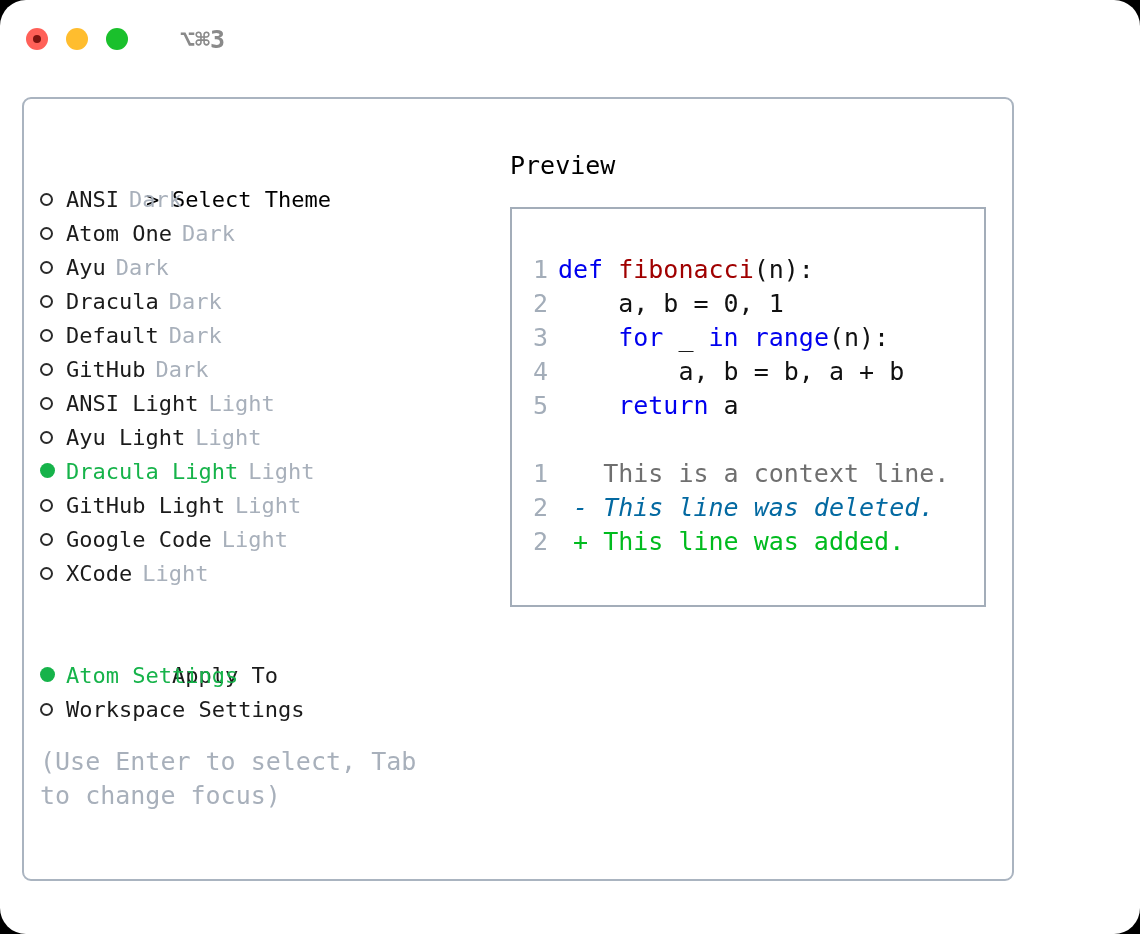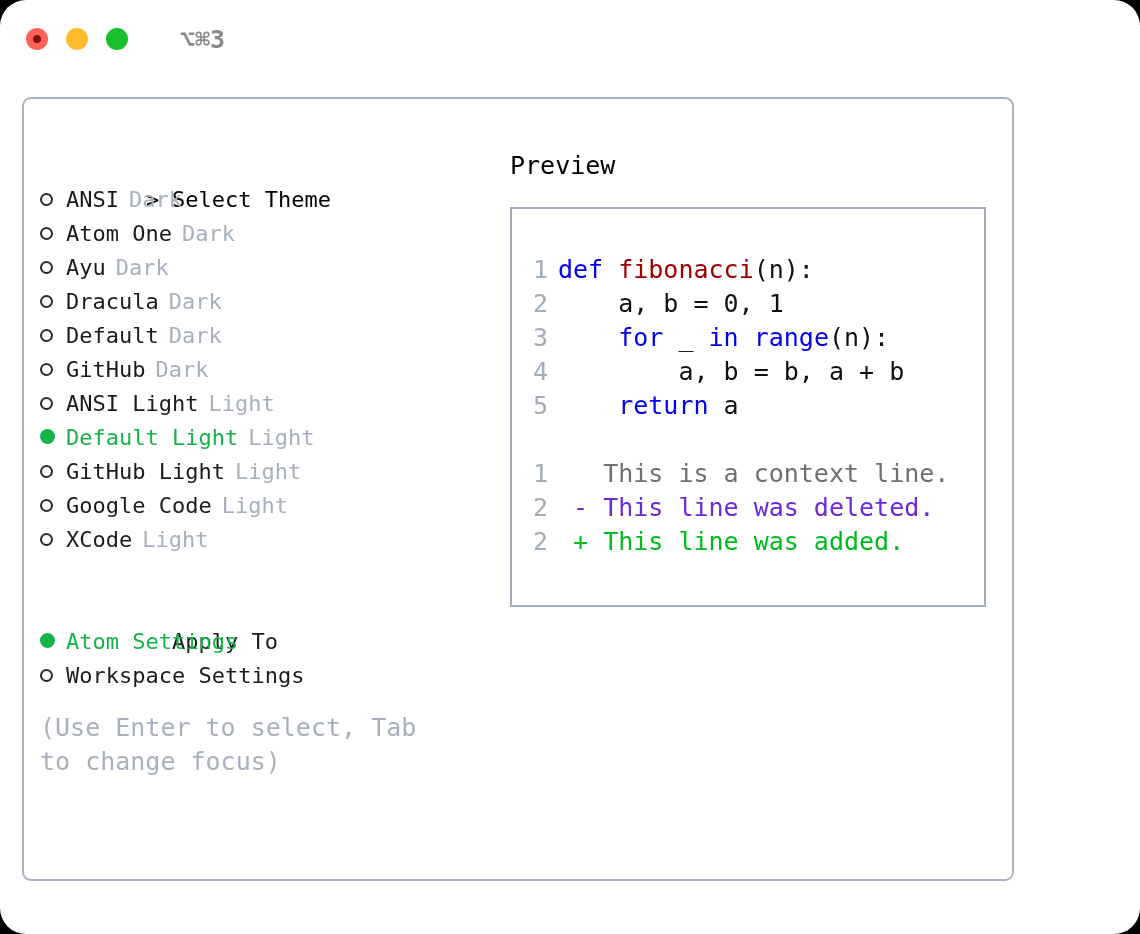--- a/index.html
+++ b/index.html
@@ -173,21 +173,21 @@
     color: #a3adb9;
     flex: 0 0 auto;
     padding-right: 10px;
     box-sizing: border-box;
   }
   .code-text { white-space: pre; }
   .kw   { color: #0000ee; margin-top: 13px; }
   .fn   { color: #a00000; }
   .pl   { color: #111111; }
   .ctx  { color: #6f6f6f; }
-  .del  { color: #6d28d9; }
+  .del  { color: #0369a1; font-style: italic; }
   .add  { color: #00bb1e; }
 </style>
 </head>
 <body>
 
 <div class="page">
 
   <div class="titlebar">
     <div class="lights">
       <span class="light red"></span>
@@ -204,21 +204,22 @@
         <span class="marker">&gt;</span><span>Select Theme</span>
       </div>
       <div id="theme-list">
           <div class="row"><span class="marker"><span class="bullet-ring"></span></span><span class="label">ANSI</span><span class="suffix">Dark</span></div>
           <div class="row"><span class="marker"><span class="bullet-ring"></span></span><span class="label">Atom One</span><span class="suffix">Dark</span></div>
           <div class="row"><span class="marker"><span class="bullet-ring"></span></span><span class="label">Ayu</span><span class="suffix">Dark</span></div>
           <div class="row"><span class="marker"><span class="bullet-ring"></span></span><span class="label">Dracula</span><span class="suffix">Dark</span></div>
           <div class="row"><span class="marker"><span class="bullet-ring"></span></span><span class="label">Default</span><span class="suffix">Dark</span></div>
           <div class="row"><span class="marker"><span class="bullet-ring"></span></span><span class="label">GitHub</span><span class="suffix">Dark</span></div>
           <div class="row"><span class="marker"><span class="bullet-ring"></span></span><span class="label">ANSI Light</span><span class="suffix">Light</span></div>
-          <div class="row"><span class="marker"><span class="bullet-dot"></span></span><span class="label selected">Default Light</span><span class="suffix">Light</span></div>
+          <div class="row"><span class="marker"><span class="bullet-ring"></span></span><span class="label">Ayu Light</span><span class="suffix">Light</span></div>
+          <div class="row"><span class="marker"><span class="bullet-dot"></span></span><span class="label selected">Dracula Light</span><span class="suffix">Light</span></div>
           <div class="row"><span class="marker"><span class="bullet-ring"></span></span><span class="label">GitHub Light</span><span class="suffix">Light</span></div>
           <div class="row"><span class="marker"><span class="bullet-ring"></span></span><span class="label">Google Code</span><span class="suffix">Light</span></div>
           <div class="row"><span class="marker"><span class="bullet-ring"></span></span><span class="label">XCode</span><span class="suffix">Light</span></div>
         </div>
 
       <div class="spacer"></div>
 
       <div class="row">
         <span class="marker"> </span><span>Apply To</span>
       </div>

